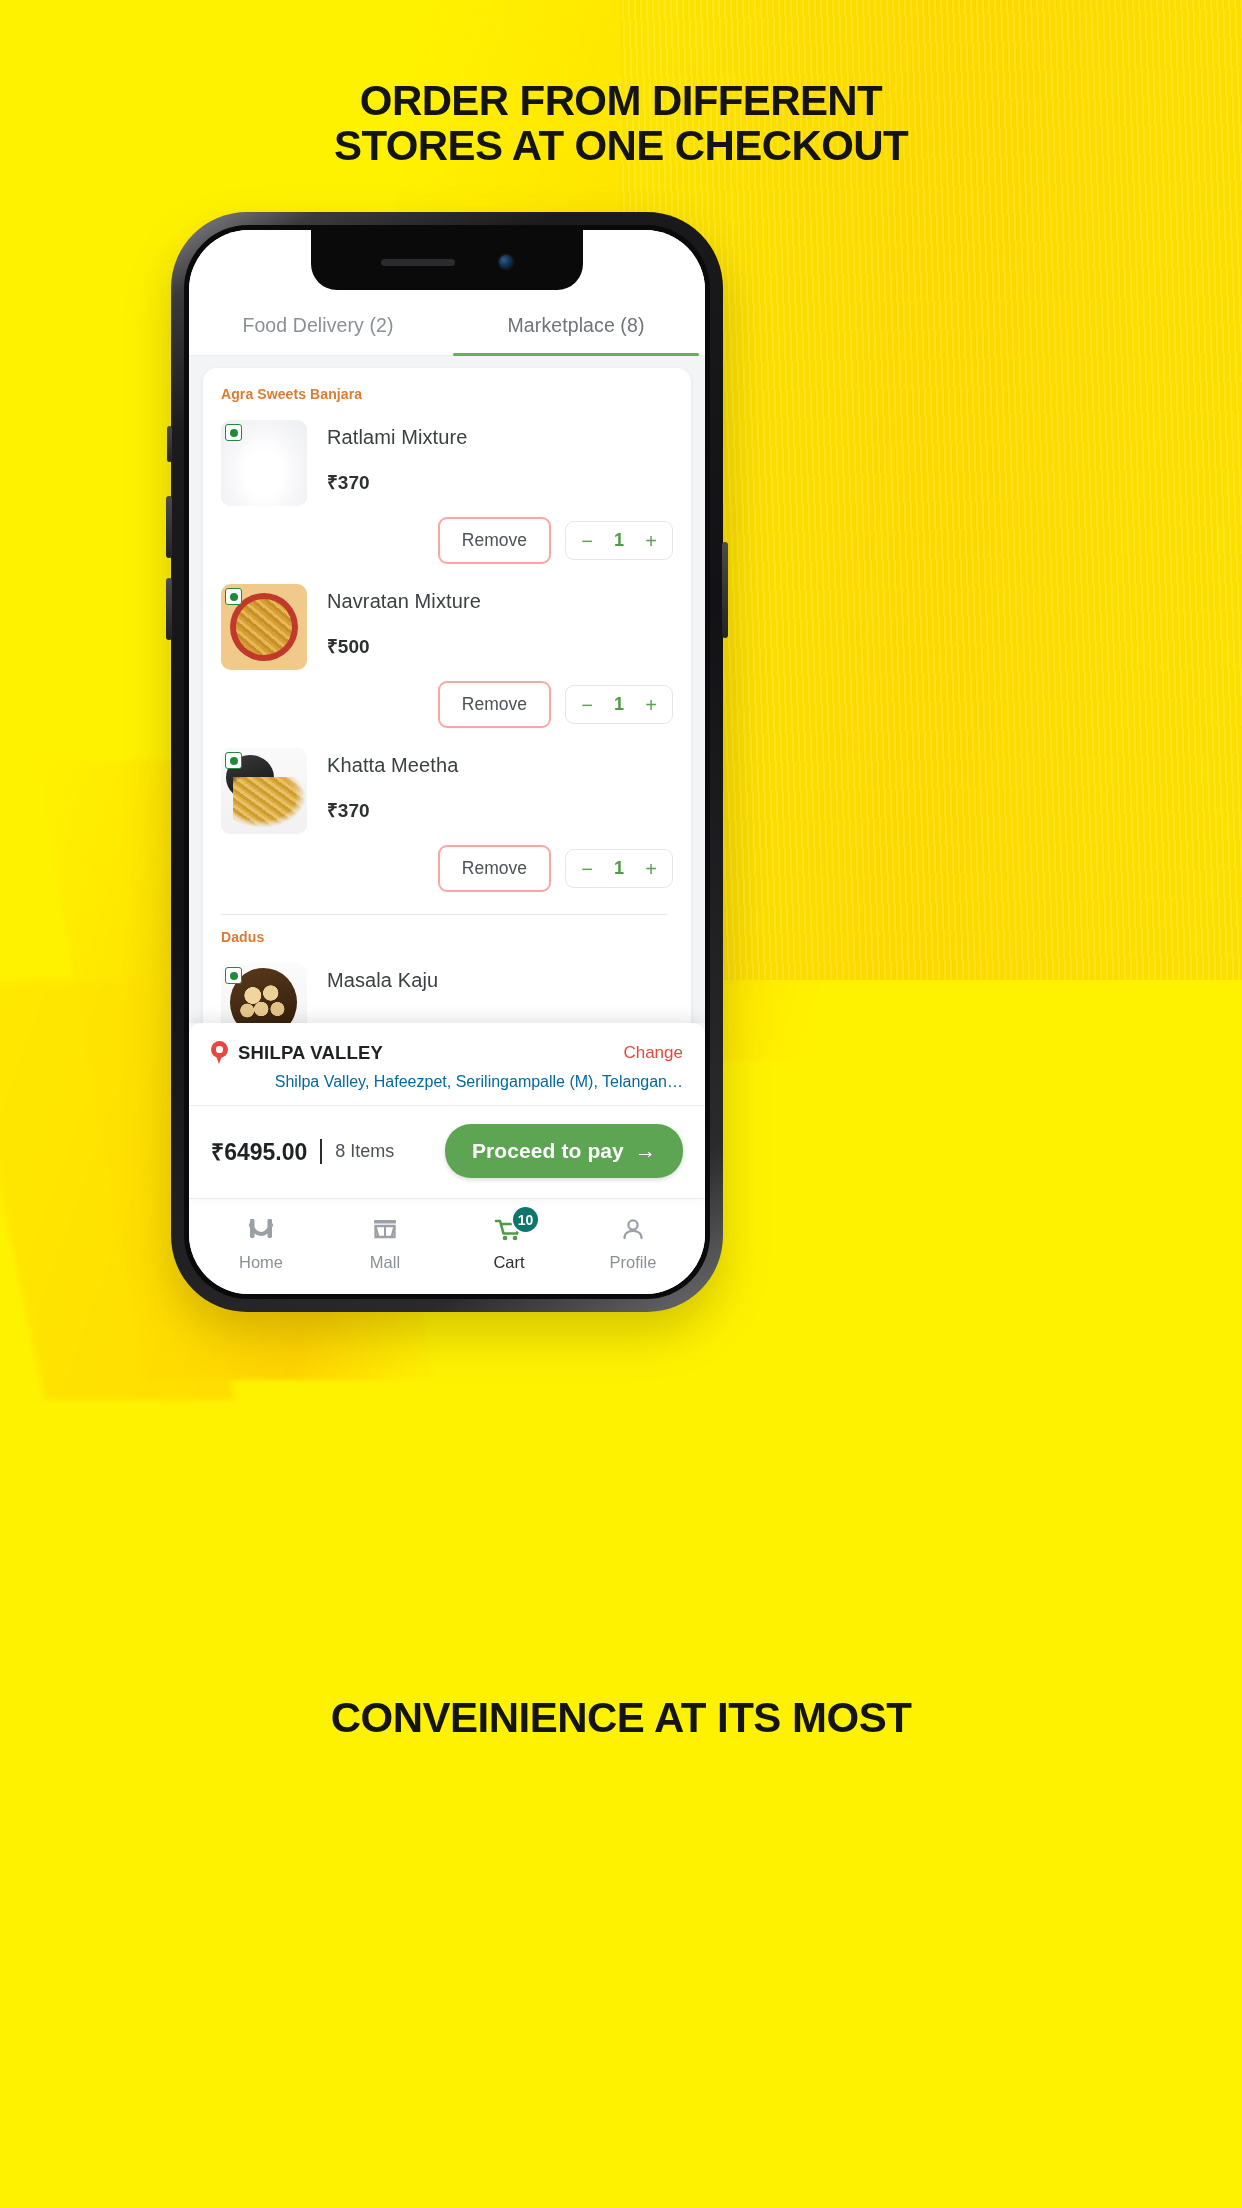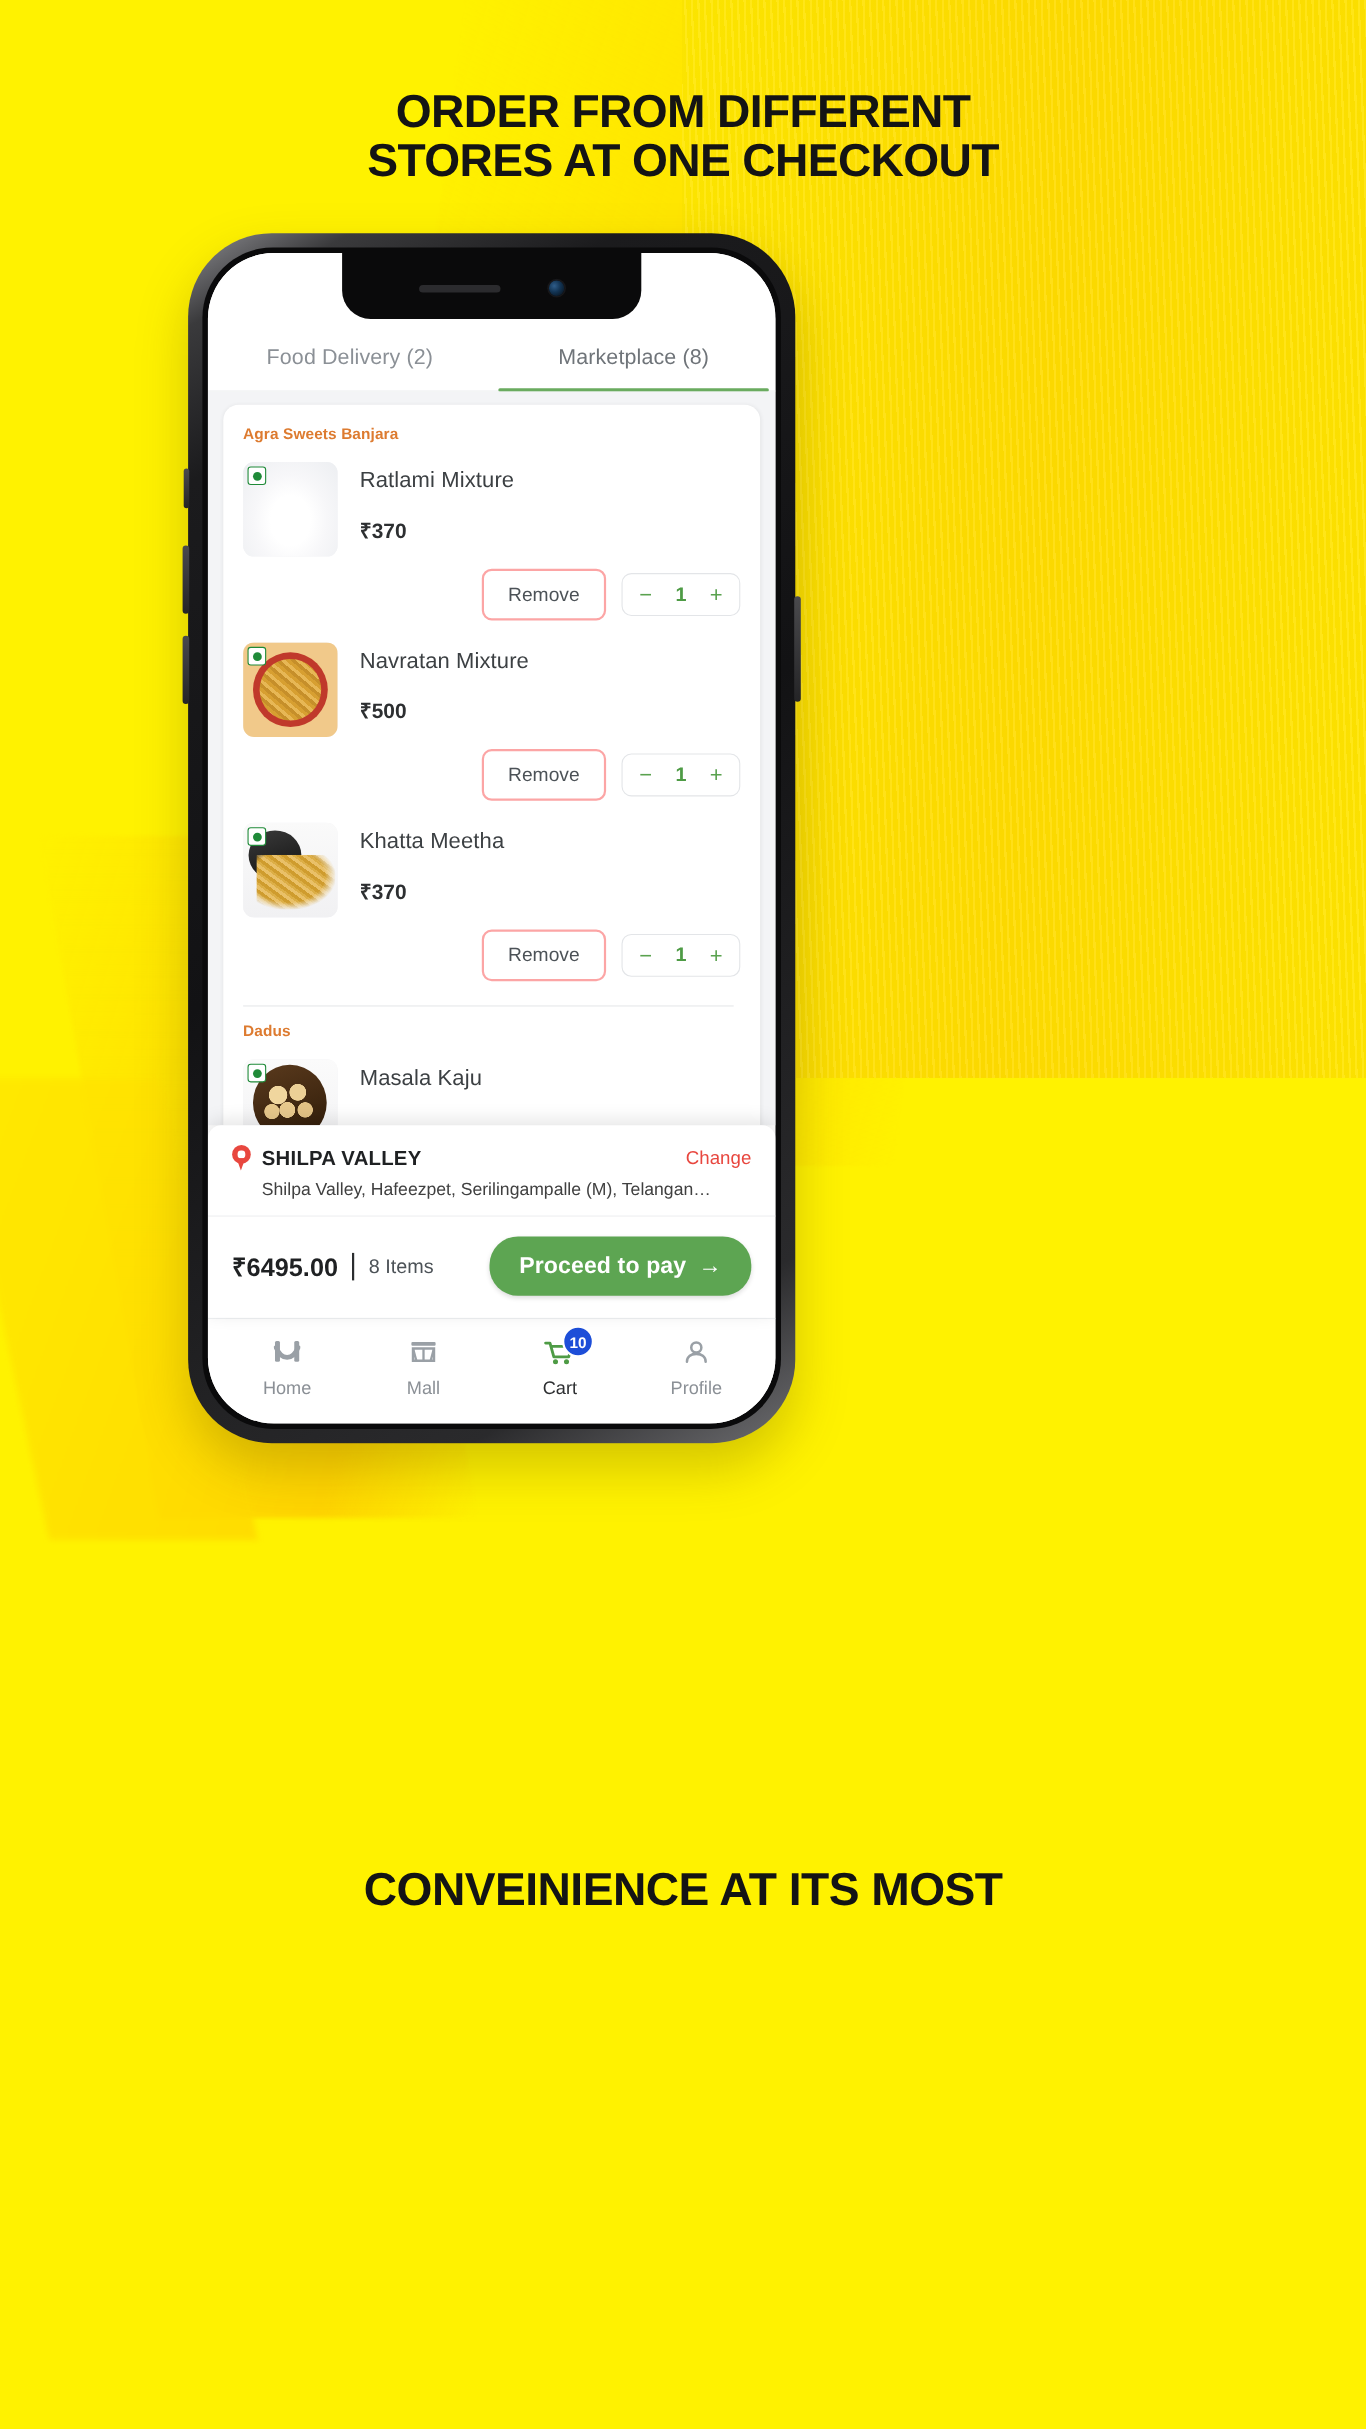--- a/index.html
+++ b/index.html
@@ -284,21 +284,21 @@
   .pin::after{
     content:""; position:absolute; left:4.2px; top:12px;
     border-left: 4.3px solid transparent; border-right: 4.3px solid transparent;
     border-top: 11px solid #E8473F;
   }
   .pin i{ position:absolute; left:5.4px; top:5.4px; width:6.2px; height:6.2px; border-radius:50%; background:#fff; }
   .addr-title { font-size: 18.5px; font-weight: 700; color: #1f2123; letter-spacing: .2px; flex: 1 1 auto; }
   .addr-change { font-size: 17px; color: #E8473F; }
   .addr-sub {
     margin-top: 8px; margin-left: 27px;
-    font-size: 16px; color: #404040; white-space: nowrap; overflow: hidden; text-overflow: ellipsis;
+    font-size: 16px; color: #0369a1; white-space: nowrap; overflow: hidden; text-overflow: ellipsis; text-align: right;
   }
   .paybar {
     padding: 18px 22px 20px;
     display: flex; align-items: center; justify-content: space-between;
   }
   .total-wrap { display: flex; align-items: center; gap: 13px; }
   .total { font-size: 23px; font-weight: 700; color: #1f2123; }
   .vbar { width: 2px; height: 25px; background: #2b2d2f; }
   .items-count { font-size: 18px; color: #4c5257; }
   .btn-pay {
@@ -318,21 +318,21 @@
     border-top: 1px solid #eef0f2;
     display: flex;
     padding: 14px 10px 22px;
   }
   .nav-item { flex: 1; text-align: center; position: relative; }
   .nav-icon { height: 34px; display:flex; align-items:center; justify-content:center; position:relative; }
   .nav-label { font-size: 16.5px; color: #8b9096; margin-top: 6px; display:block; }
   .nav-item.active .nav-label { color: #2d2f31; }
   .badge {
     position: absolute; top: -8px; left: 50%; margin-left: 2px;
-    background: #1d4ed8; color: #fff;
+    background: #0f766e; color: #fff;
     font-size: 14px; font-weight: 700;
     min-width: 29px; height: 29px; border-radius: 15px;
     display: flex; align-items: center; justify-content: center;
     border: 2px solid #fff;
   }
 </style>
 </head>
 <body>
 
 <div class="bg-ribbon ribbon-a"></div>

